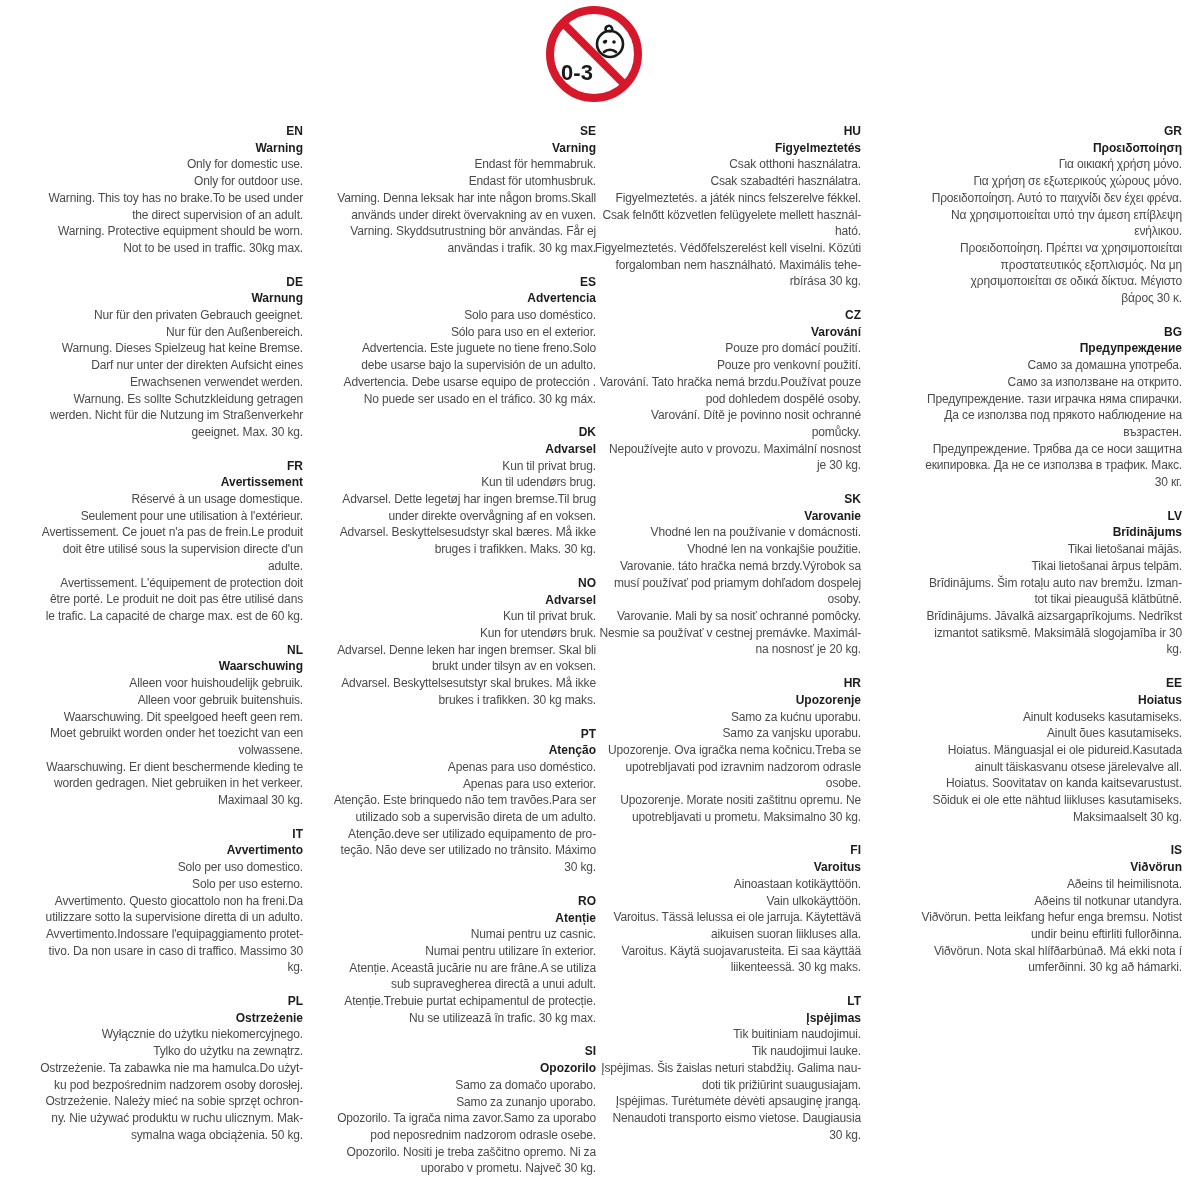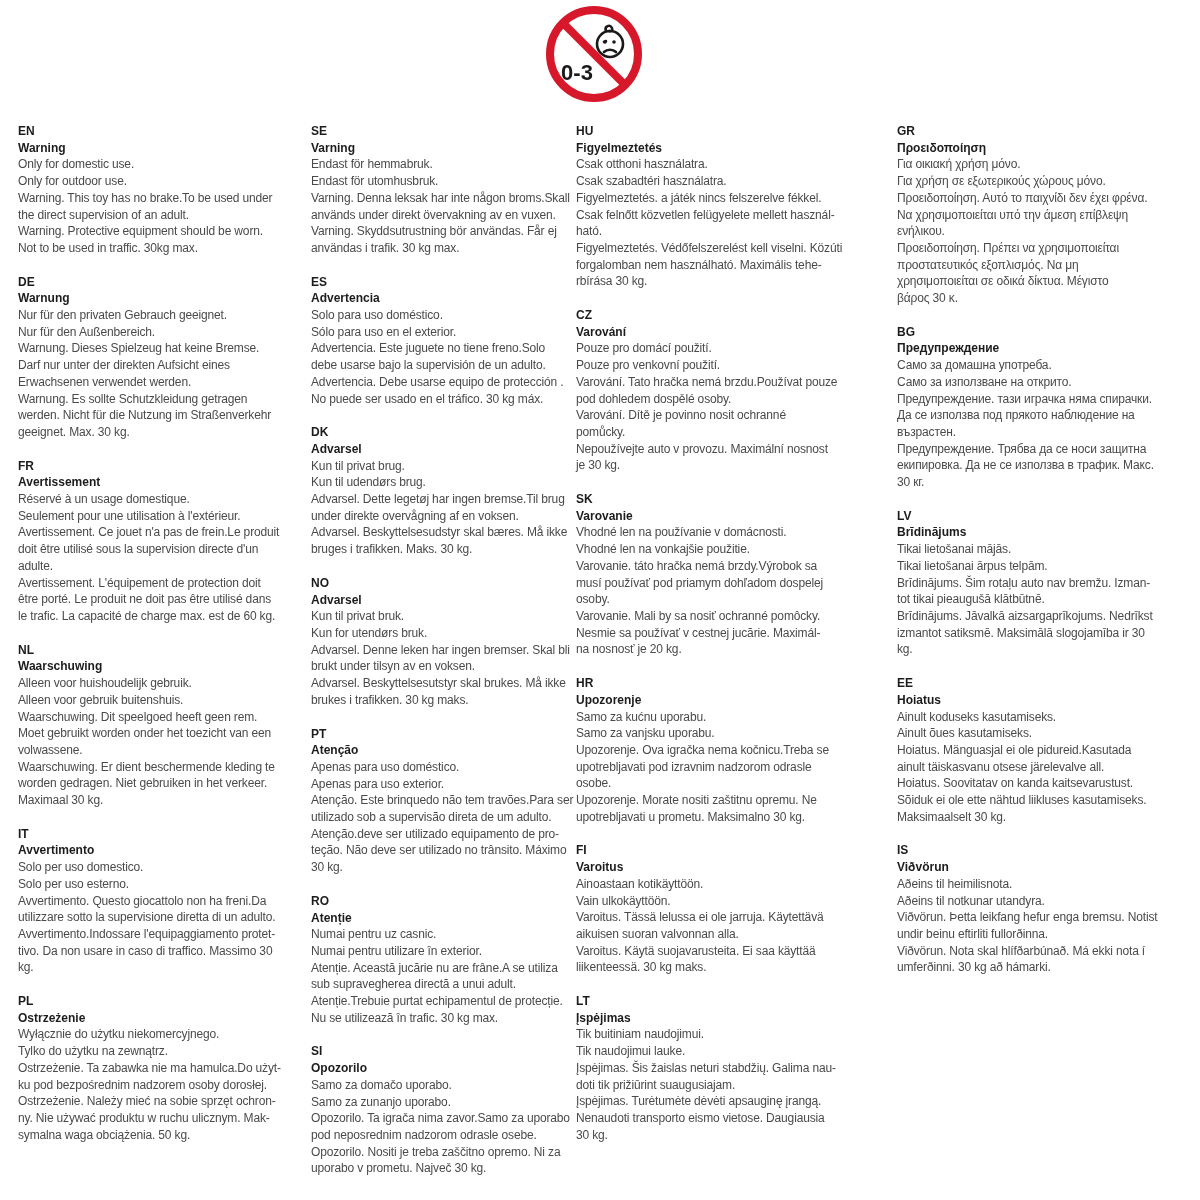--- a/index.html
+++ b/index.html
@@ -27,20 +27,21 @@
     position: absolute;
     top: 123px;
     width: 285px;
   }
   .col-1 { left: 18px; }
   .col-2 { left: 311px; }
   .col-3 { left: 576px; }
   .col-4 { left: 897px; }
   .section {
     margin: 0 0 17px 0;
+    text-align: right;
   }
   .lang-code, .warn-title {
     font-weight: bold;
     color: #1c1c1c;
     font-size: 12px;
     line-height: 16.7px;
     display: block;
   }
   .line {
     font-size: 12px;
@@ -240,41 +241,41 @@
     </div>
     <div class="section">
       <span class="lang-code">SK</span>
       <span class="warn-title">Varovanie</span>
       <span class="line">Vhodné len na používanie v domácnosti.</span>
       <span class="line">Vhodné len na vonkajšie použitie.</span>
       <span class="line">Varovanie. táto hračka nemá brzdy.Výrobok sa</span>
       <span class="line">musí používať pod priamym dohľadom dospelej</span>
       <span class="line">osoby.</span>
       <span class="line">Varovanie. Mali by sa nosiť ochranné pomôcky.</span>
-      <span class="line">Nesmie sa používať v cestnej jucărie. Maximál-</span>
+      <span class="line">Nesmie sa používať v cestnej premávke. Maximál-</span>
       <span class="line">na nosnosť je 20 kg.</span>
     </div>
     <div class="section">
       <span class="lang-code">HR</span>
       <span class="warn-title">Upozorenje</span>
       <span class="line">Samo za kućnu uporabu.</span>
       <span class="line">Samo za vanjsku uporabu.</span>
       <span class="line">Upozorenje. Ova igračka nema kočnicu.Treba se</span>
       <span class="line">upotrebljavati pod izravnim nadzorom odrasle</span>
       <span class="line">osobe.</span>
       <span class="line">Upozorenje. Morate nositi zaštitnu opremu. Ne</span>
       <span class="line">upotrebljavati u prometu. Maksimalno 30 kg.</span>
     </div>
     <div class="section">
       <span class="lang-code">FI</span>
       <span class="warn-title">Varoitus</span>
       <span class="line">Ainoastaan kotikäyttöön.</span>
       <span class="line">Vain ulkokäyttöön.</span>
       <span class="line">Varoitus. Tässä lelussa ei ole jarruja. Käytettävä</span>
-      <span class="line">aikuisen suoran valvonnan alla.</span>
+      <span class="line">aikuisen suoran liikluses alla.</span>
       <span class="line">Varoitus. Käytä suojavarusteita. Ei saa käyttää</span>
       <span class="line">liikenteessä. 30 kg maks.</span>
     </div>
     <div class="section">
       <span class="lang-code">LT</span>
       <span class="warn-title">Įspėjimas</span>
       <span class="line">Tik buitiniam naudojimui.</span>
       <span class="line">Tik naudojimui lauke.</span>
       <span class="line">Įspėjimas. Šis žaislas neturi stabdžių. Galima nau-</span>
       <span class="line">doti tik prižiūrint suaugusiajam.</span>

